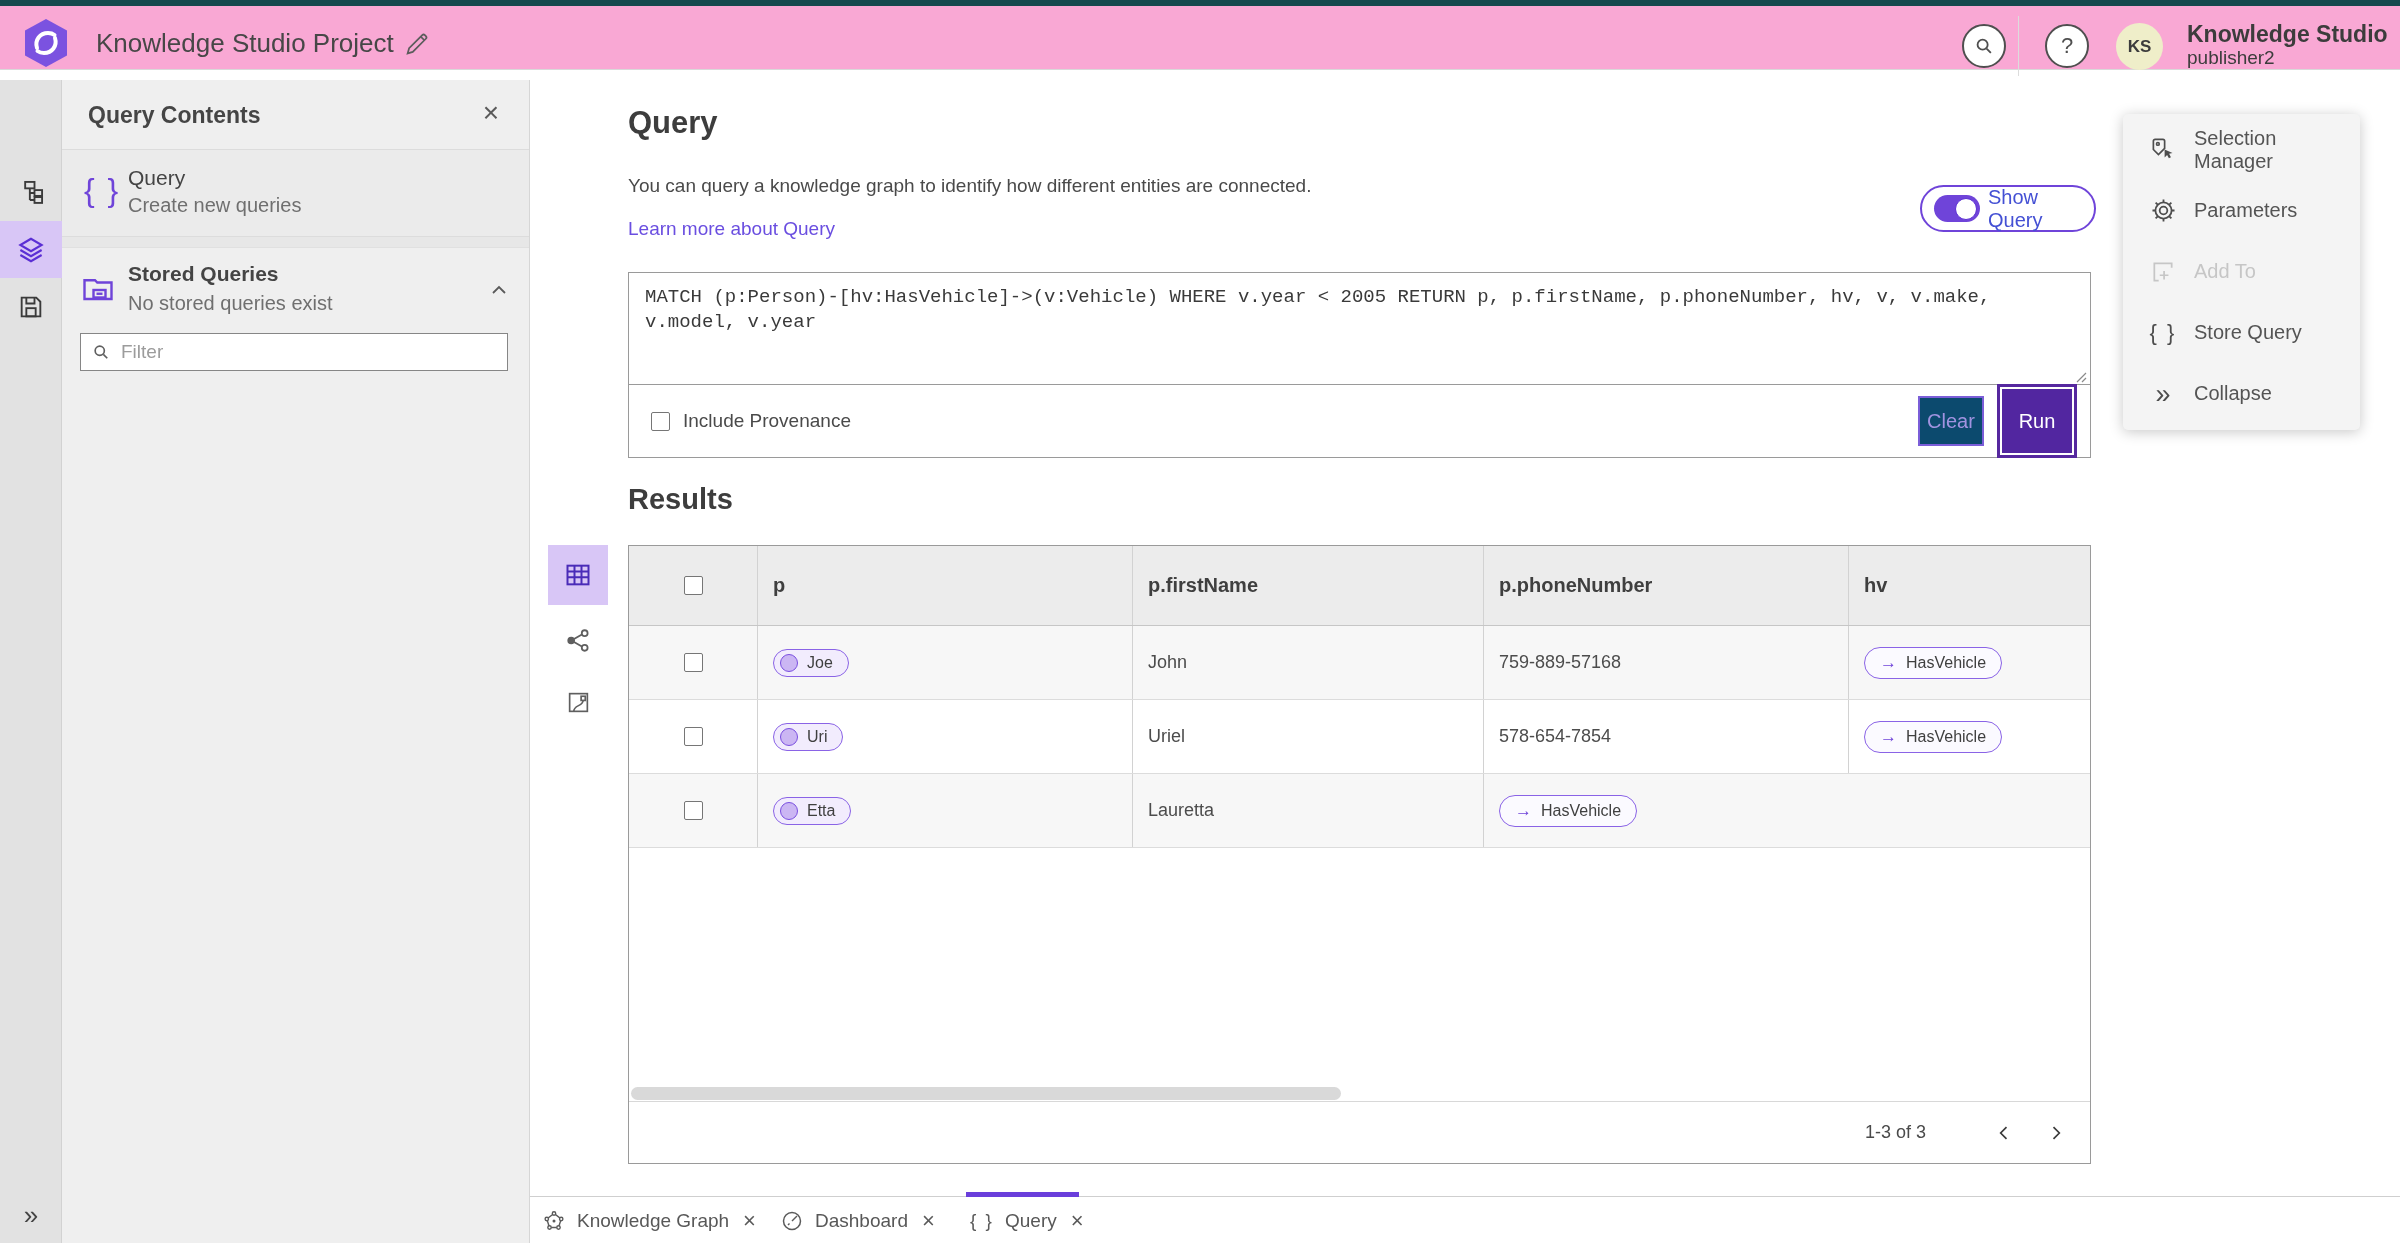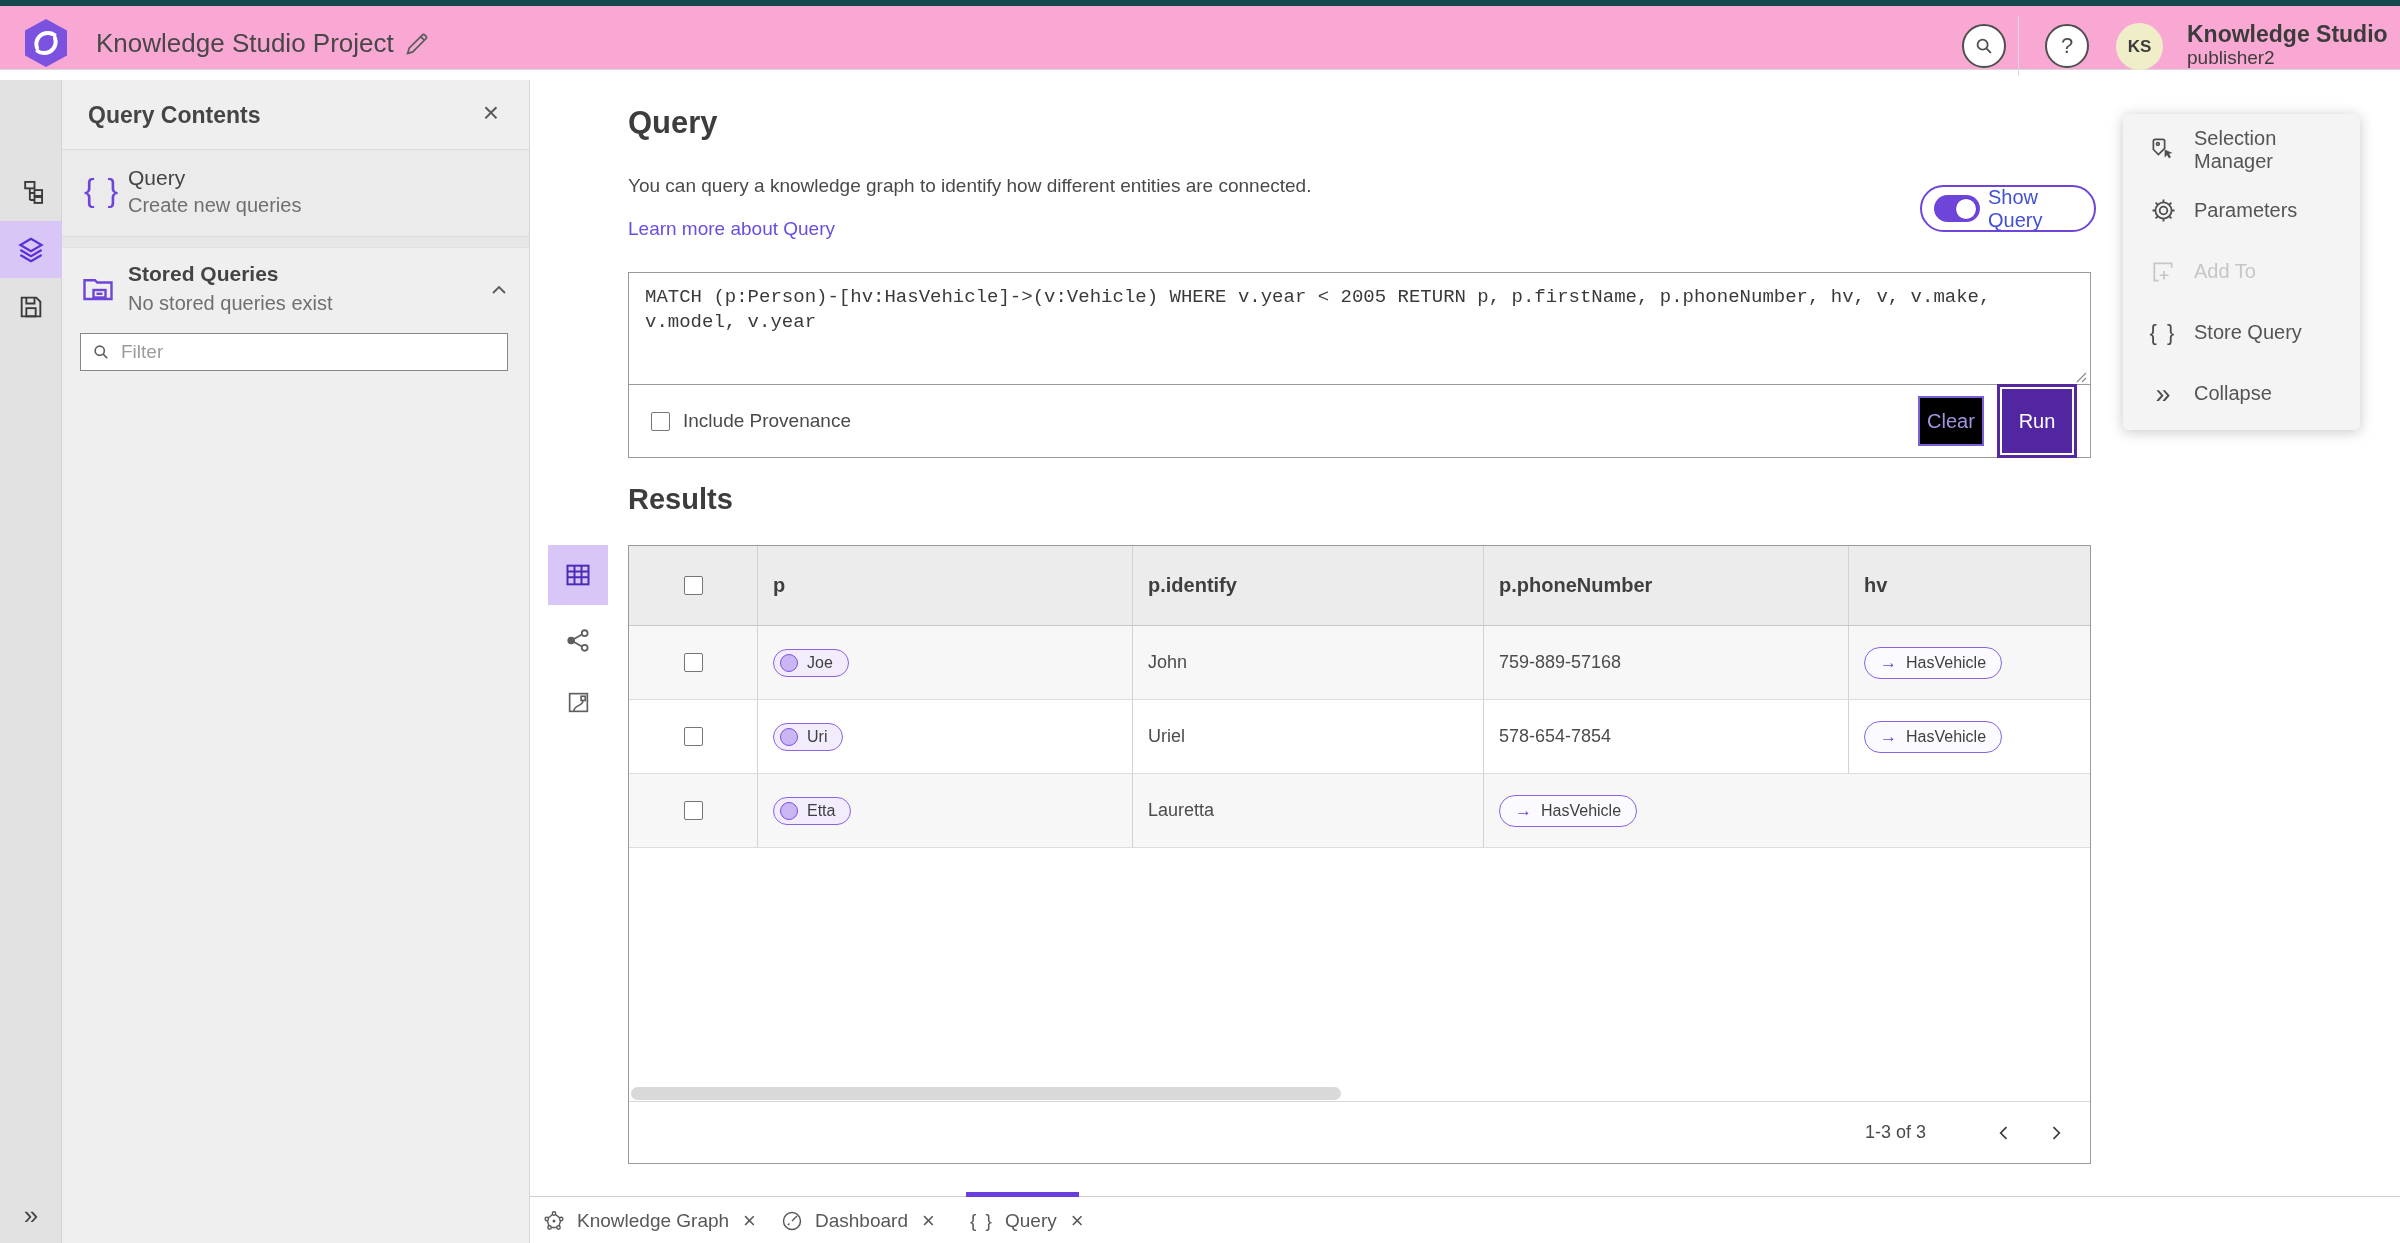--- a/index.html
+++ b/index.html
@@ -77,21 +77,21 @@
     border:1px solid #9a9a9a; background:#fff; }
   .query-textarea { display:block; width:100%; height:112px; border:none; border-bottom:1px solid #9a9a9a;
     resize:none; outline:none; padding:12px 16px; font-family:"Liberation Mono", monospace;
     font-size:19px; line-height:1.32; color:#3a3a3a; }
   .resize-grip { position:absolute; right:3px; top:96px; width:14px; height:14px; color:#8a8a8a; }
   .query-footer { position:absolute; left:0; right:0; bottom:0; height:72px; display:flex;
     align-items:center; padding:0 16px 0 22px; }
   .cb { width:19px; height:19px; border:1.5px solid #767676; background:#fff; border-radius:2px; flex:0 0 auto; }
   .prov-label { margin-left:13px; font-size:19px; color:#4a4a4a; }
   .footer-spacer { flex:1; }
-  .clear-btn { width:66px; height:50px; background:#000000; border:2px solid #7b5ed8; color:#a193e0;
+  .clear-btn { width:66px; height:50px; background:#0c4a6e; border:2px solid #7b5ed8; color:#a193e0;
     font-size:20px; font-family:"Liberation Sans", sans-serif; margin-right:16px; }
   .run-btn { width:74px; height:68px; background:#5226a0; border:2px solid #fff; outline:3px solid #56289f;
     color:#fff; font-size:20px; font-family:"Liberation Sans", sans-serif; }
 
   .h2 { position:absolute; left:98px; top:403px; font-size:29px; font-weight:700; color:#3d3d3d; }
 
   .view-btn { position:absolute; left:18px; width:60px; height:60px; display:flex; align-items:center;
     justify-content:center; color:#5f5f5f; }
   .view-btn.selected { background:#d8c6f6; color:#4a2bb8; }
   .vb-table { top:465px; } .vb-graph { top:530px; } .vb-map { top:592px; }
@@ -307,21 +307,21 @@
         <rect x="14.5" y="6" width="4" height="4" fill="#fff" stroke="currentColor"></rect>
       </svg>
     </div>
 
     <div class="table-wrap">
       <div class="t-row t-head">
         <div class="t-cell c0">
             <span class="cb"></span>
           </div>
         <div class="t-cell c1">p</div>
-        <div class="t-cell c2">p.identify</div>
+        <div class="t-cell c2">p.firstName</div>
         <div class="t-cell c3">p.phoneNumber</div>
         <div class="t-cell c4">hv</div>
       </div>
       <div class="t-body">
 
         <div class="t-row">
           <div class="t-cell c0">
               <span class="cb"></span>
             </div>
           <div class="t-cell c1">

